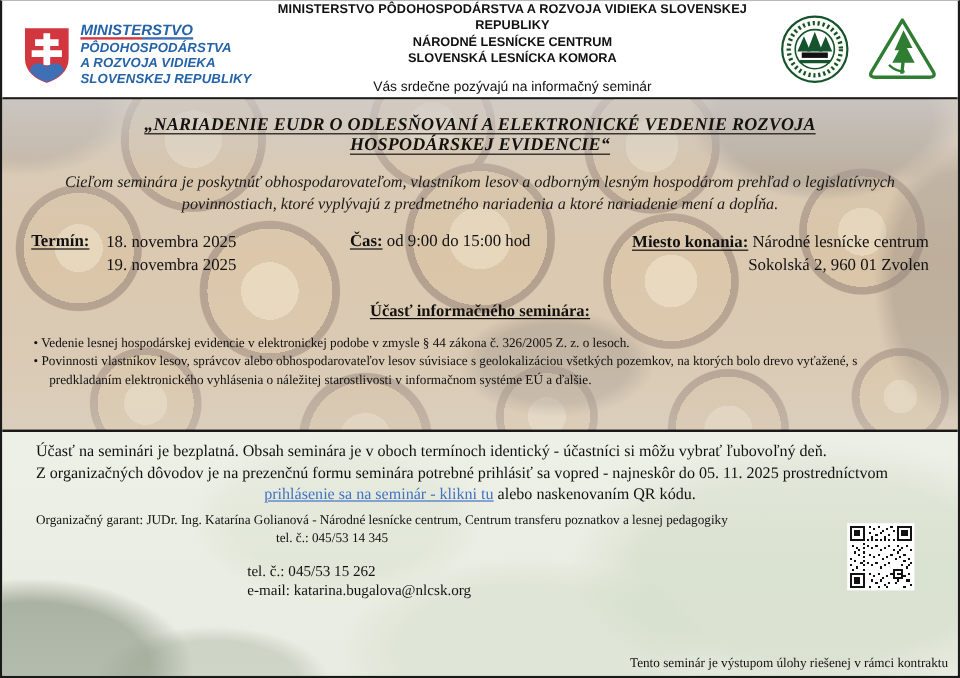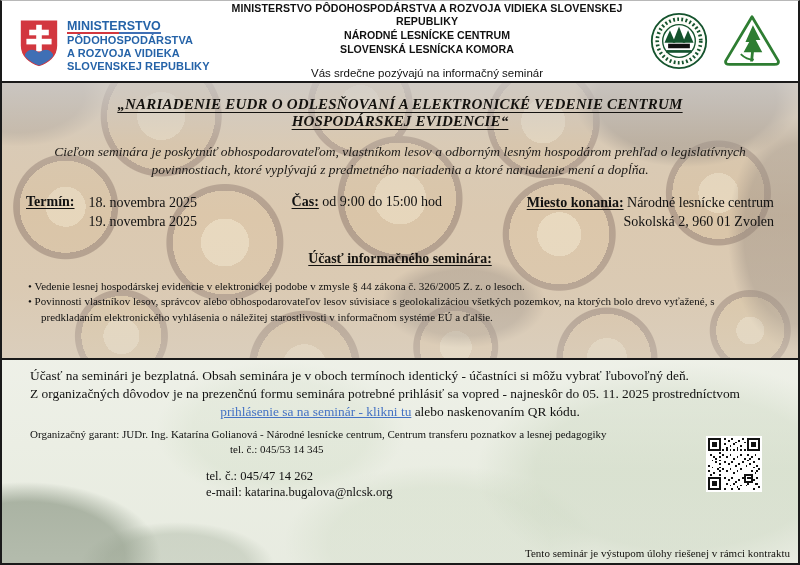--- a/index.html
+++ b/index.html
@@ -20,21 +20,21 @@
 
   
   .header {
     height:82px; flex:0 0 82px;
     background:#fff;
     border-bottom:2px solid #1a1a1a;
     display:flex; align-items:center;
     padding:4px 12px 4px 16px;
     font-family:"Liberation Sans", sans-serif;
   }
-  .ministry-logo { display:flex; align-items:center; gap:7px; width:200px; flex:0 0 200px; }
+  .ministry-logo { display:flex; align-items:flex-end; gap:7px; width:200px; flex:0 0 200px;font-style:italic; }
   .coat { width:42px; height:52px; margin-top:4px; }
   .mw { color:#2563a8; font-weight:bold; line-height:1.15; margin-top:6px; }
   .mw-line1 { font-size:12.5px; display:inline-block; padding-bottom:1px;
               background:linear-gradient(90deg,#d2373f 0 55%,#3f6fb5 55% 100%) left bottom / 100% 2px no-repeat; }
   .mw-line { font-size:11px; letter-spacing:0.1px; }
   .header-center { flex:1; text-align:center; line-height:1.3; }
   .org-line1 { font-size:10.6px; font-weight:bold; letter-spacing:0.1px; }
   .org-line { font-size:10.6px; font-weight:bold; }
   .invitation { font-size:11.5px; margin-top:9px; }
   .header-logos { display:flex; align-items:center; gap:14px; width:150px; flex:0 0 150px; justify-content:flex-end; padding-right:4px; }
@@ -160,21 +160,21 @@
       <svg class="slsk-logo" viewBox="0 0 64 60">
         <path d="M32 4 L60 51 Q61.5 55 56 55 L8 55 Q2.5 55 4 51 Z" fill="#fff" stroke="#2e7d32" stroke-width="3" stroke-linejoin="round"></path>
         <path d="M33 13 l8 16 h-5 l7 13 h-9 l-1 10 h-3 l1 -10 h-8 l6 -11 h-4 z" fill="#2e7d32"></path>
         <path d="M20 44 q6 6 14 6" fill="none" stroke="#2e7d32" stroke-width="2"></path>
       </svg>
     </div>
   </header>
 
   <section class="wood">
     <h1 class="title">
-      <span>„NARIADENIE EUDR O ODLESŇOVANÍ A ELEKTRONICKÉ VEDENIE CENTRUM</span>
+      <span>„NARIADENIE EUDR O ODLESŇOVANÍ A ELEKTRONICKÉ VEDENIE ROZVOJA</span>
       <span>HOSPODÁRSKEJ EVIDENCIE“</span>
     </h1>
 
     <p class="intro">Cieľom seminára je poskytnúť obhospodarovateľom, vlastníkom lesov a odborným lesným hospodárom prehľad o legislatívnych povinnostiach, ktoré vyplývajú z predmetného nariadenia a ktoré nariadenie mení a dopĺňa.</p>
 
     <div class="details">
       <div class="termin">
         <span class="lbl">Termín:</span>
         <span class="dates">
           <span>18. novembra 2025</span>
@@ -242,21 +242,21 @@
         </g>
       </svg>
     </div>
 
     <div class="garant">
       <p>Organizačný garant: JUDr. Ing. Katarína Golianová - Národné lesnícke centrum, Centrum transferu poznatkov a lesnej pedagogiky</p>
       <p class="tel">tel. č.: 045/53 14 345</p>
     </div>
 
     <div class="kontakt">
-      <p class="tel">tel. č.: 045/47 14 262</p>
+      <p class="tel">tel. č.: 045/53 15 262</p>
       <p class="tel">e-mail: katarina.bugalova@nlcsk.org</p>
     </div>
 
     <div class="footer-note">
       <div>Tento seminár je výstupom úlohy riešenej v rámci kontraktu</div>
     </div>
   </section>
 
 </div>
 

